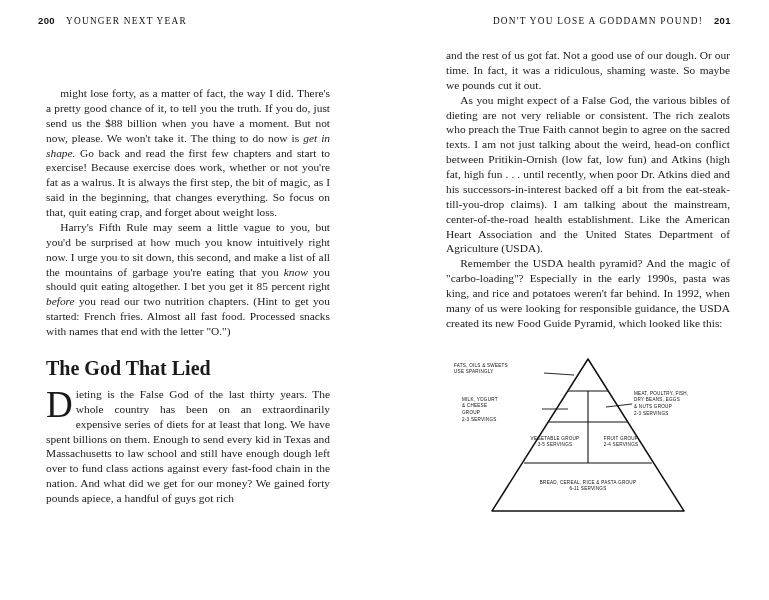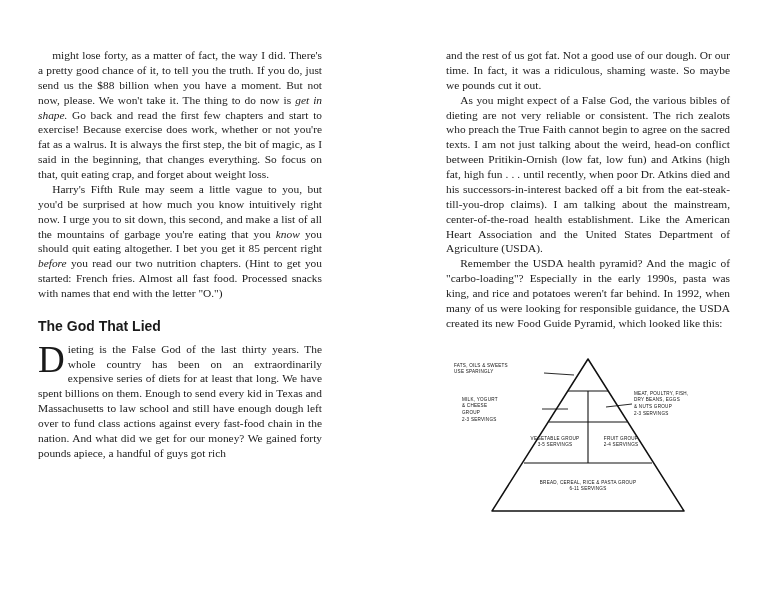--- a/index.html
+++ b/index.html
@@ -54,33 +54,33 @@
   .col {
     position: absolute;
     top: 48px;
     width: 284px;
     font-size: 11.4px;
     line-height: 1.305;
     text-align: justify;
     -webkit-hyphens: auto;
     hyphens: auto;
   }
-  .col-left  { left: 38px; }
+  .col-left  { left: 46px; margin-top: 38px; }
   .col-right { left: 446px; }
 
   p {
     margin: 0;
     text-indent: 1.25em;
   }
   p.noindent { text-indent: 0; }
 
   .subhead {
-    font-family: Liberation Sans, sans-serif;
+    font-family: Liberation Serif, serif;
     font-weight: bold;
-    font-size: 14px;
+    font-size: 20px;
     line-height: 1.2;
     margin: 17px 0 7px 0;
     text-align: left;
     text-indent: 0;
   }
 
   
   .dropcap-para {
     text-indent: 0;
     overflow: hidden;
@@ -114,20 +114,26 @@
     text-transform: uppercase;
     position: absolute;
   }
   .fig-label.left-align { text-align: left; }
 </style>
 </head>
 <body>
 
 <div class="page">
 
+  <div class="header">
+    <div class="folio folio-left">200</div>
+    <div class="runhead runhead-left">YOUNGER NEXT YEAR</div>
+    <div class="runhead runhead-right">DON'T YOU LOSE A GODDAMN POUND!</div>
+    <div class="folio folio-right">201</div>
+  </div>
 
   <div class="col col-left">
     <p>might lose forty, as a matter of fact, the way I did. There's a pretty good chance of it, to tell you the truth. If you do, just send us the $88 billion when you have a moment. But not now, please. We won't take it. The thing to do now is <i>get in shape.</i> Go back and read the first few chapters and start to exercise! Because exercise does work, whether or not you're fat as a walrus. It is always the first step, the bit of magic, as I said in the beginning, that changes everything. So focus on that, quit eating crap, and forget about weight loss.</p>
     <p>Harry's Fifth Rule may seem a little vague to you, but you'd be surprised at how much you know intuitively right now. I urge you to sit down, this second, and make a list of all the mountains of garbage you're eating that you <i>know</i> you should quit eating altogether. I bet you get it 85 percent right <i>before</i> you read our two nutrition chapters. (Hint to get you started: French fries. Almost all fast food. Processed snacks with names that end with the letter "O.")</p>
     <h2 class="subhead">The God That Lied</h2>
     <p class="dropcap-para"><span class="dropcap">D</span><span>ieting is the False God of the last thirty years. The whole country has been on an extraordinarily expensive series of diets for at least that long. We have spent billions on them. Enough to send every kid in Texas and Massachusetts to law school and still have enough dough left over to fund class actions against every fast-food chain in the nation. And what did we get for our money? We gained forty pounds apiece, a handful of guys got rich</span></p>
   </div>
 
   <div class="col col-right">
     <p class="noindent">and the rest of us got fat. Not a good use of our dough. Or our time. In fact, it was a ridiculous, shaming waste. So maybe we pounds cut it out.</p>

